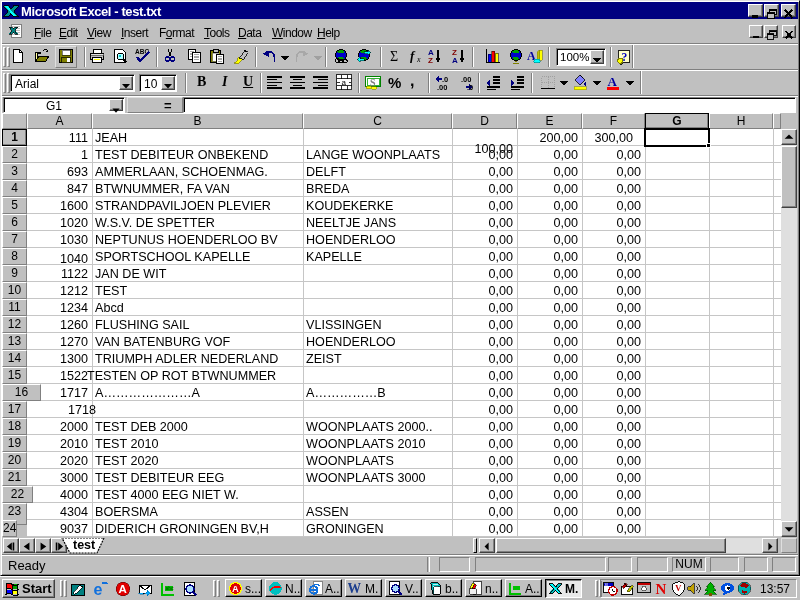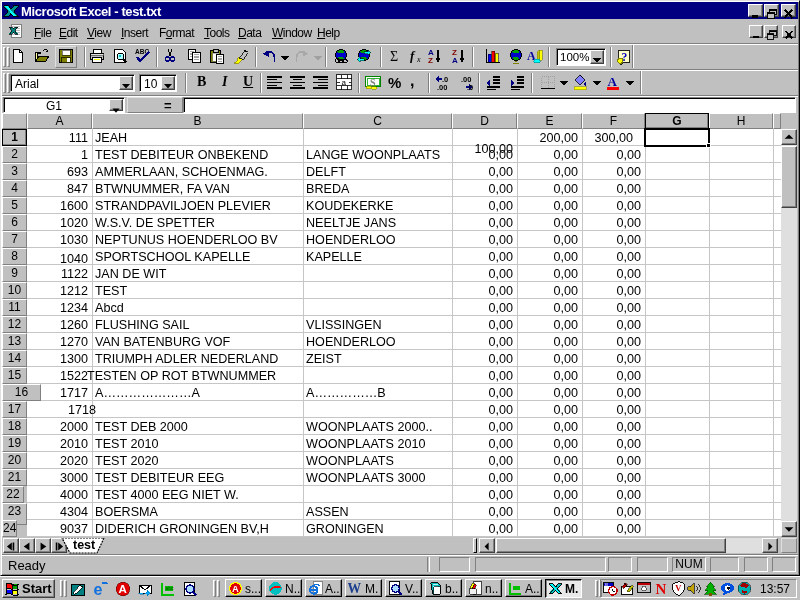--- a/index.html
+++ b/index.html
@@ -401,21 +401,21 @@
 <div class="ab hdr" style="left:2px;top:316px;width:25px;height:17px;line-height:15px">12</div>
 <div class="ab hdr" style="left:2px;top:333px;width:25px;height:17px;line-height:15px">13</div>
 <div class="ab hdr" style="left:2px;top:350px;width:25px;height:17px;line-height:15px">14</div>
 <div class="ab hdr" style="left:2px;top:367px;width:25px;height:17px;line-height:15px">15</div>
 <div class="ab hdr" style="left:2px;top:384px;width:39px;height:17px;line-height:15px">16</div>
 <div class="ab hdr" style="left:2px;top:401px;width:25px;height:17px;line-height:15px">17</div>
 <div class="ab hdr" style="left:2px;top:418px;width:25px;height:17px;line-height:15px">18</div>
 <div class="ab hdr" style="left:2px;top:435px;width:25px;height:17px;line-height:15px">19</div>
 <div class="ab hdr" style="left:2px;top:452px;width:25px;height:17px;line-height:15px">20</div>
 <div class="ab hdr" style="left:2px;top:469px;width:25px;height:17px;line-height:15px">21</div>
-<div class="ab hdr" style="left:2px;top:486px;width:22px;height:17px;line-height:15px">22</div>
+<div class="ab hdr" style="left:2px;top:486px;width:31px;height:17px;line-height:15px">22</div>
 <div class="ab hdr" style="left:2px;top:503px;width:25px;height:22px;line-height:15px">23</div>
 <div class="ab hdr" style="left:2px;top:520px;width:15px;height:17px;line-height:15px">24</div>
 <div class="cellnum" style="left:27px;top:131px;width:61px">111</div>
 <div class="celltxt" style="left:95px;top:131px;width:263px">JEAH</div>
 <div class="cellnum" style="left:452px;top:142px;width:61px">100,00</div>
 <div class="cellnum" style="left:517px;top:131px;width:61px">200,00</div>
 <div class="cellnum" style="left:574px;top:131px;width:59px">300,00</div>
 <div class="cellnum" style="left:27px;top:148px;width:61px">1</div>
 <div class="celltxt" style="left:95px;top:148px;width:263px">TEST DEBITEUR ONBEKEND</div>
 <div class="celltxt" style="left:306px;top:148px;width:145px">LANGE WOONPLAATS</div>

